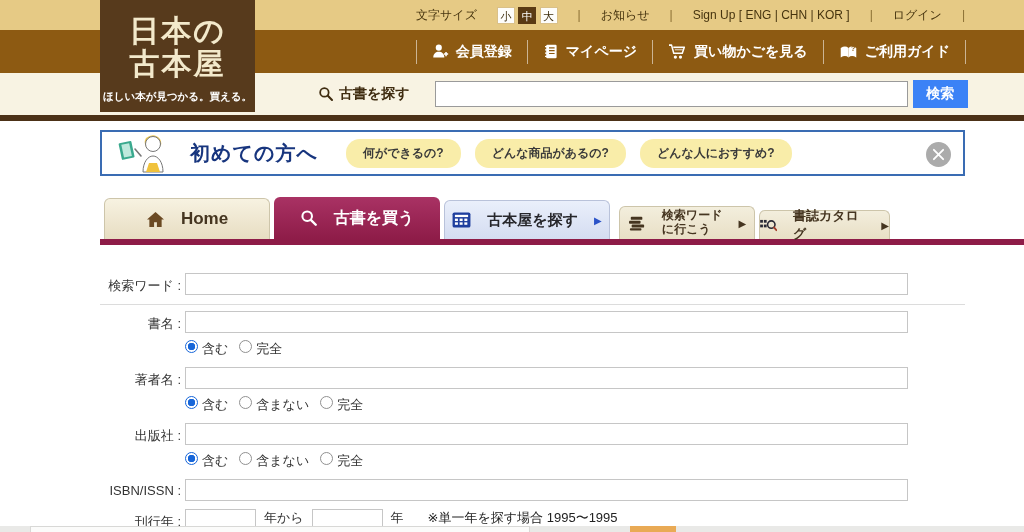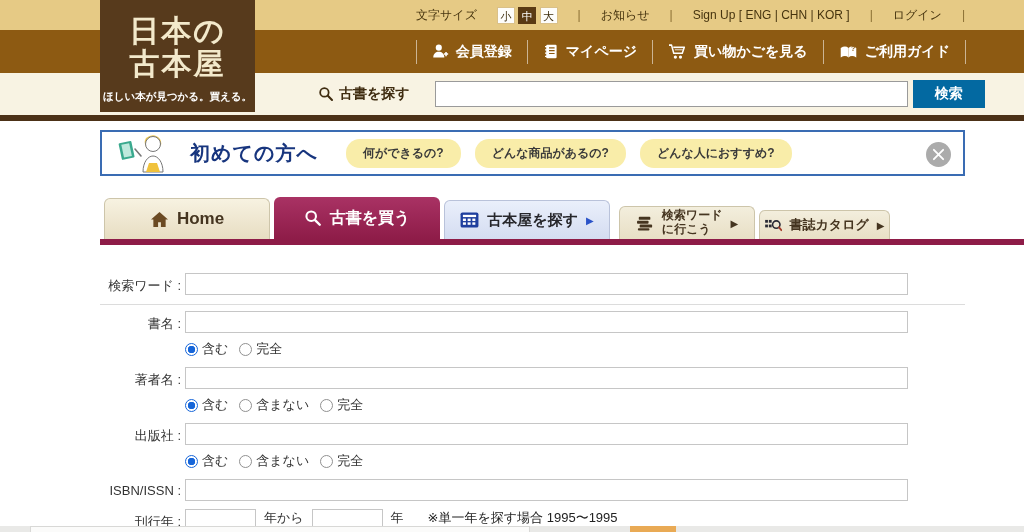--- a/index.html
+++ b/index.html
@@ -18,21 +18,21 @@
   .navband { height:43px; background:#8d5a12; display:flex; align-items:center;
     justify-content:flex-end; padding-right:58px; color:#fff; }
   .nav-item { display:flex; align-items:center; gap:7px; padding:0 15px; height:24px;
     font-size:14px; font-weight:bold; cursor:pointer; border-right:1px solid rgba(255,255,255,.55); }
   .nav-item:first-child { border-left:1px solid rgba(255,255,255,.55); }
 
   .searchband { height:42px; background:#f8f3e3; display:flex; align-items:center; padding-left:318px; }
   .search-label { display:flex; align-items:center; gap:5px; font-size:14px; font-weight:bold;
     color:#3f2c10; margin-right:25px; }
   .search-input { width:473px; height:26px; border:1px solid #9a9a9a; background:#fff; padding:0 6px; font-size:13px; }
-  .search-btn { width:72px; height:28px; margin-left:5px; background:#0369a1; color:#fff;
+  .search-btn { width:55px; height:28px; margin-left:5px; background:#3b82f6; color:#fff;
     font-size:14px; font-weight:bold; border:none; cursor:pointer; }
   .header-border { height:6px; background:#4c3117; }
 
   .logo { position:absolute; left:100px; top:0; width:155px; height:112px; background:#573a1c;
     color:#f3e9cb; text-align:center; cursor:pointer; z-index:5; padding-top:14px; }
   .logo-main { font-size:30px; font-weight:bold; line-height:1.1; letter-spacing:2px; }
   .logo-tag { margin-top:10px; font-size:10.5px; font-weight:bold; color:#fff; }
 
   
   .banner { margin:9px 0 0 100px; width:865px; height:46px; border:2px solid #3a6cb3;
@@ -40,21 +40,21 @@
   .banner-illust { margin-left:14px; }
   .banner-title { font-size:20px; font-weight:bold; color:#17357e; margin-left:12px; letter-spacing:1px; }
   .pill-wrap { display:flex; gap:14px; margin-left:28px; }
   .pill { background:#f9eda9; border-radius:14px; padding:6px 17px; font-size:12px; font-weight:bold;
     color:#3a3a3a; cursor:pointer; white-space:nowrap; }
   .banner-close { position:absolute; right:12px; top:10px; width:25px; height:25px; border-radius:50%;
     background:#ababab; display:flex; align-items:center; justify-content:center; cursor:pointer; }
 
   
   .tabs { margin-left:104px; margin-top:21px; display:flex; align-items:flex-end; height:42px; }
-  .tab { display:flex; align-items:center; justify-content:center; gap:8px; font-weight:bold;
+  .tab { display:flex; align-items:center; justify-content:center; gap:16px; font-weight:bold;
     border-radius:6px 6px 0 0; cursor:pointer; }
   .tab-home { width:166px; height:41px; background:linear-gradient(#f7f2e1,#e7ddc2);
     border:1px solid #cdc5aa; border-bottom:none; color:#453520; font-size:17px; margin-right:4px; }
   .tab-active { width:166px; height:42px; background:linear-gradient(#a93264,#8e1c48);
     color:#fff; font-size:16px; margin-right:4px; }
   .tab-blue { width:166px; height:39px; background:linear-gradient(#eaeffb,#d4dcf1);
     border:1px solid #b9c2da; border-bottom:none; color:#26262b; font-size:15px; margin-right:9px; }
   .tab-fair { width:136px; height:33px; background:linear-gradient(#f3eedd,#e8dfc5);
     border:1px solid #cdc5aa; border-bottom:none; color:#453520; font-size:12px; margin-right:4px; }
   .tab-cat { width:131px; height:29px; background:linear-gradient(#f3eedd,#e8dfc5);
@@ -66,21 +66,21 @@
 
   
   .form { margin-left:100px; padding-top:28px; font-size:13px; color:#333; }
   .frow { display:flex; align-items:flex-start; }
   .flabel { width:81px; text-align:right; padding-top:4px; white-space:nowrap; }
   .fctrl { margin-left:4px; }
   .tinput { width:723px; height:22px; border:1px solid #c6c6c6; background:#fff; padding:0 5px; font-size:13px; }
   .sinput { width:71px; height:22px; border:1px solid #c6c6c6; background:#fff; padding:0 5px; font-size:13px; }
   .divider { width:865px; border-bottom:1px solid #dcdcdc; margin:9px 0 6px 0; }
   .radio-row { display:flex; align-items:center; gap:11px; margin:6px 0 8px 85px; height:20px; }
-  .radio-opt { display:flex; align-items:center; gap:4px; cursor:pointer; }
+  .radio-opt { display:flex; gap:4px; cursor:pointer; }
   .radio { width:13px; height:13px; border-radius:50%; border:1px solid #919191; background:#fff; display:inline-block; }
   .radio.checked { border:1px solid #1766d9; background:radial-gradient(circle,#1766d9 0 3.5px,#fff 4px); }
   .year-row { display:flex; align-items:flex-start; margin-top:8px; }
   .year-txt { margin:0 8px; }
   .year-note { margin-left:16px; color:#222; }
 
   
   .bottom-strip { position:absolute; left:0; bottom:0; width:1024px; height:6px; background:#e9e9e7; }
   .bs-white { position:absolute; left:30px; top:0; width:500px; height:6px; background:#fbfbfa; border:1px solid #d8d8d6; border-bottom:none; }
   .bs-tan { position:absolute; left:630px; top:0; width:46px; height:6px; background:#e9aa55; }

